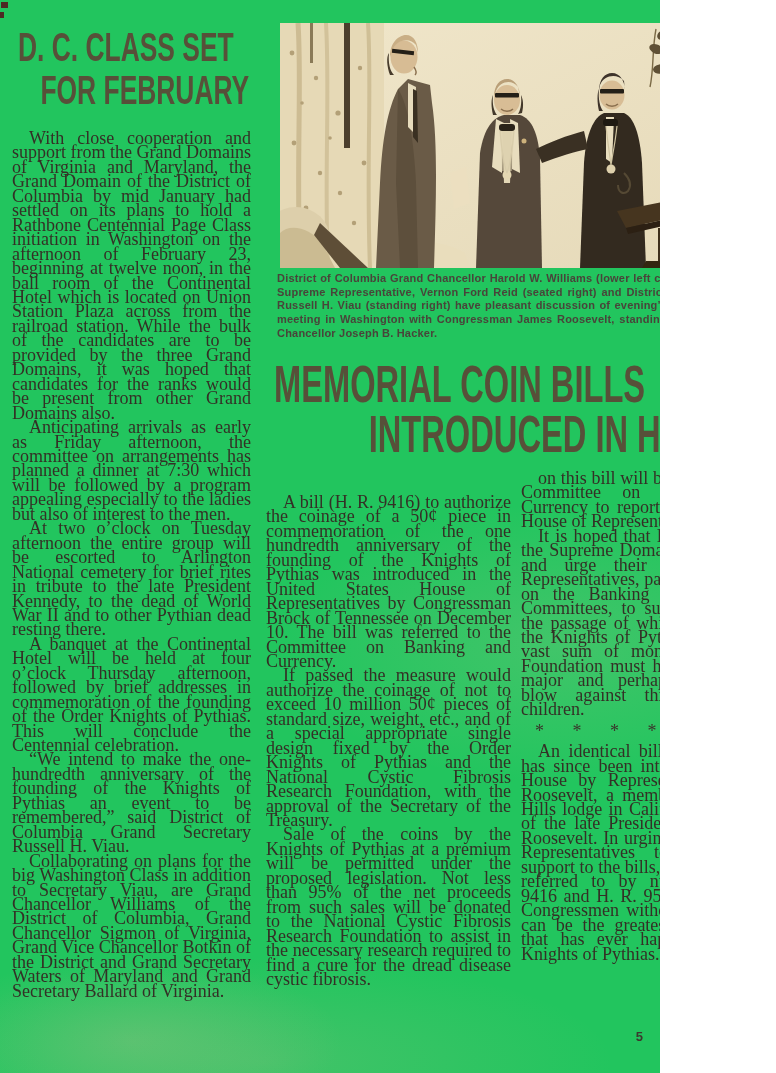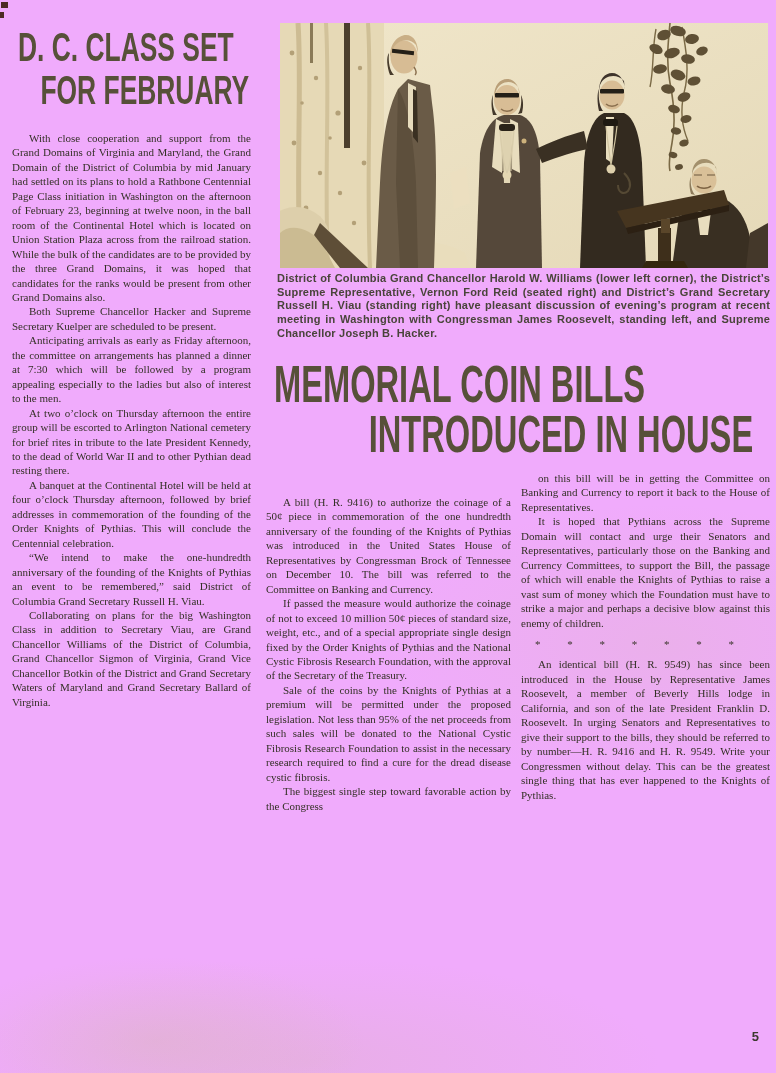--- a/index.html
+++ b/index.html
@@ -1,19 +1,19 @@
 <!DOCTYPE html>
 <html><head>
 <meta charset="utf-8">
 <style>
   html,body{margin:0;padding:0;}
   .page{
     position:relative;
-    width:776px;height:1073px;
-    background:#f0abfc;
+    width:660px;height:1073px;
+    background:#22c55e;
     overflow:hidden;
     font-family:"Liberation Serif", serif;
     color:#35312a;
   }
   
   .page::before{
     content:"";position:absolute;inset:0;pointer-events:none;
     background:
       radial-gradient(ellipse 300px 120px at 20% 97%, rgba(205,190,150,.25), transparent 70%),
       radial-gradient(ellipse 400px 200px at 85% 60%, rgba(210,196,158,.18), transparent 70%),
@@ -33,21 +33,21 @@
   .hl-left{position:absolute;left:18px;top:26px;font-size:40px;line-height:43px;}
   .hl-left .scale{display:inline-block;transform:scaleX(.66);transform-origin:left top;}
   .hl-left .l2{padding-left:34px;}
   .hl-main{position:absolute;left:274px;top:360px;font-size:51px;line-height:50px;}
   .hl-main .scale{display:inline-block;transform:scaleX(.64);transform-origin:left top;}
   .hl-main .l2{padding-left:148px;}
 
   
   .col{
     position:absolute;
-    font-size:11px;line-height:14.45px;
+    font-size:18px;line-height:14.45px;
     text-align:justify;
     color:#343026;
   }
   .col .para{text-indent:17px;margin:0;}
   .col-left{left:12px;top:131px;width:239px;}
   .col-mid{left:266px;top:495px;width:245px;}
   .col-right{left:521px;top:471px;width:249px;}
 
   .asterisk-sep{
     text-indent:0 !important;
@@ -93,23 +93,22 @@
 
   <div class="headline hl-left">
     <span class="scale">
       <span style="display:block">D. C. CLASS SET</span>
       <span style="display:block" class="l2">FOR FEBRUARY</span>
     </span>
   </div>
 
   <div class="col col-left">
       <div class="para">With close cooperation and support from the Grand Domains of Virginia and Maryland, the Grand Domain of the District of Columbia by mid January had settled on its plans to hold a Rathbone Centennial Page Class initiation in Washington on the afternoon of February 23, beginning at twelve noon, in the ball room of the Continental Hotel which is located on Union Station Plaza across from the railroad station. While the bulk of the candidates are to be provided by the three Grand Domains, it was hoped that candidates for the ranks would be present from other Grand Domains also.</div>
-      <div class="para">Both Supreme Chancellor Hacker and Supreme Secretary Kuelper are scheduled to be present.</div>
       <div class="para">Anticipating arrivals as early as Friday afternoon, the committee on arrangements has planned a dinner at 7:30 which will be followed by a program appealing especially to the ladies but also of interest to the men.</div>
-      <div class="para">At two o’clock on Thursday afternoon the entire group will be escorted to Arlington National cemetery for brief rites in tribute to the late President Kennedy, to the dead of World War II and to other Pythian dead resting there.</div>
+      <div class="para">At two o’clock on Tuesday afternoon the entire group will be escorted to Arlington National cemetery for brief rites in tribute to the late President Kennedy, to the dead of World War II and to other Pythian dead resting there.</div>
       <div class="para">A banquet at the Continental Hotel will be held at four o’clock Thursday afternoon, followed by brief addresses in commemoration of the founding of the Order Knights of Pythias. This will conclude the Centennial celebration.</div>
       <div class="para">“We intend to make the one-hundredth anniversary of the founding of the Knights of Pythias an event to be remembered,” said District of Columbia Grand Secretary Russell H. Viau.</div>
       <div class="para">Collaborating on plans for the big Washington Class in addition to Secretary Viau, are Grand Chancellor Williams of the District of Columbia, Grand Chancellor Sigmon of Virginia, Grand Vice Chancellor Botkin of the District and Grand Secretary Waters of Maryland and Grand Secretary Ballard of Virginia.</div>
     </div>
 
   <div class="photo">
     <svg viewBox="0 0 488 245" preserveAspectRatio="none">
       <defs>
         <linearGradient id="wall" x1="0" y1="0" x2="1" y2="1">
           <stop offset="0" stop-color="#f0e6ca"></stop>
@@ -253,21 +252,20 @@
     <span class="scale">
       <span style="display:block">MEMORIAL COIN BILLS</span>
       <span style="display:block" class="l2">INTRODUCED IN HOUSE</span>
     </span>
   </div>
 
   <div class="col col-mid">
       <div class="para">A bill (H. R. 9416) to authorize the coinage of a 50¢ piece in commemoration of the one hundredth anniversary of the founding of the Knights of Pythias was introduced in the United States House of Representatives by Congressman Brock of Tennessee on December 10. The bill was referred to the Committee on Banking and Currency.</div>
       <div class="para">If passed the measure would authorize the coinage of not to exceed 10 million 50¢ pieces of standard size, weight, etc., and of a special appropriate single design fixed by the Order Knights of Pythias and the National Cystic Fibrosis Research Foundation, with the approval of the Secretary of the Treasury.</div>
       <div class="para">Sale of the coins by the Knights of Pythias at a premium will be permitted under the proposed legislation. Not less than 95% of the net proceeds from such sales will be donated to the National Cystic Fibrosis Research Foundation to assist in the necessary research required to find a cure for the dread disease cystic fibrosis.</div>
-      <div class="para">The biggest single step toward favorable action by the Congress</div>
     </div>
 
   <div class="col col-right">
     <div>
         <div class="para">on this bill will be in getting the Committee on Banking and Currency to report it back to the House of Representatives.</div>
         <div class="para">It is hoped that Pythians across the Supreme Domain will contact and urge their Senators and Representatives, particularly those on the Banking and Currency Committees, to support the Bill, the passage of which will enable the Knights of Pythias to raise a vast sum of money which the Foundation must have to strike a major and perhaps a decisive blow against this enemy of children.</div>
       </div>
     <div class="para asterisk-sep">* * * * * * *</div>
     <div>
         <div class="para">An identical bill (H. R. 9549) has since been introduced in the House by Representative James Roosevelt, a member of Beverly Hills lodge in California, and son of the late President Franklin D. Roosevelt. In urging Senators and Representatives to give their support to the bills, they should be referred to by number—H. R. 9416 and H. R. 9549. Write your Congressmen without delay. This can be the greatest single thing that has ever happened to the Knights of Pythias.</div>

